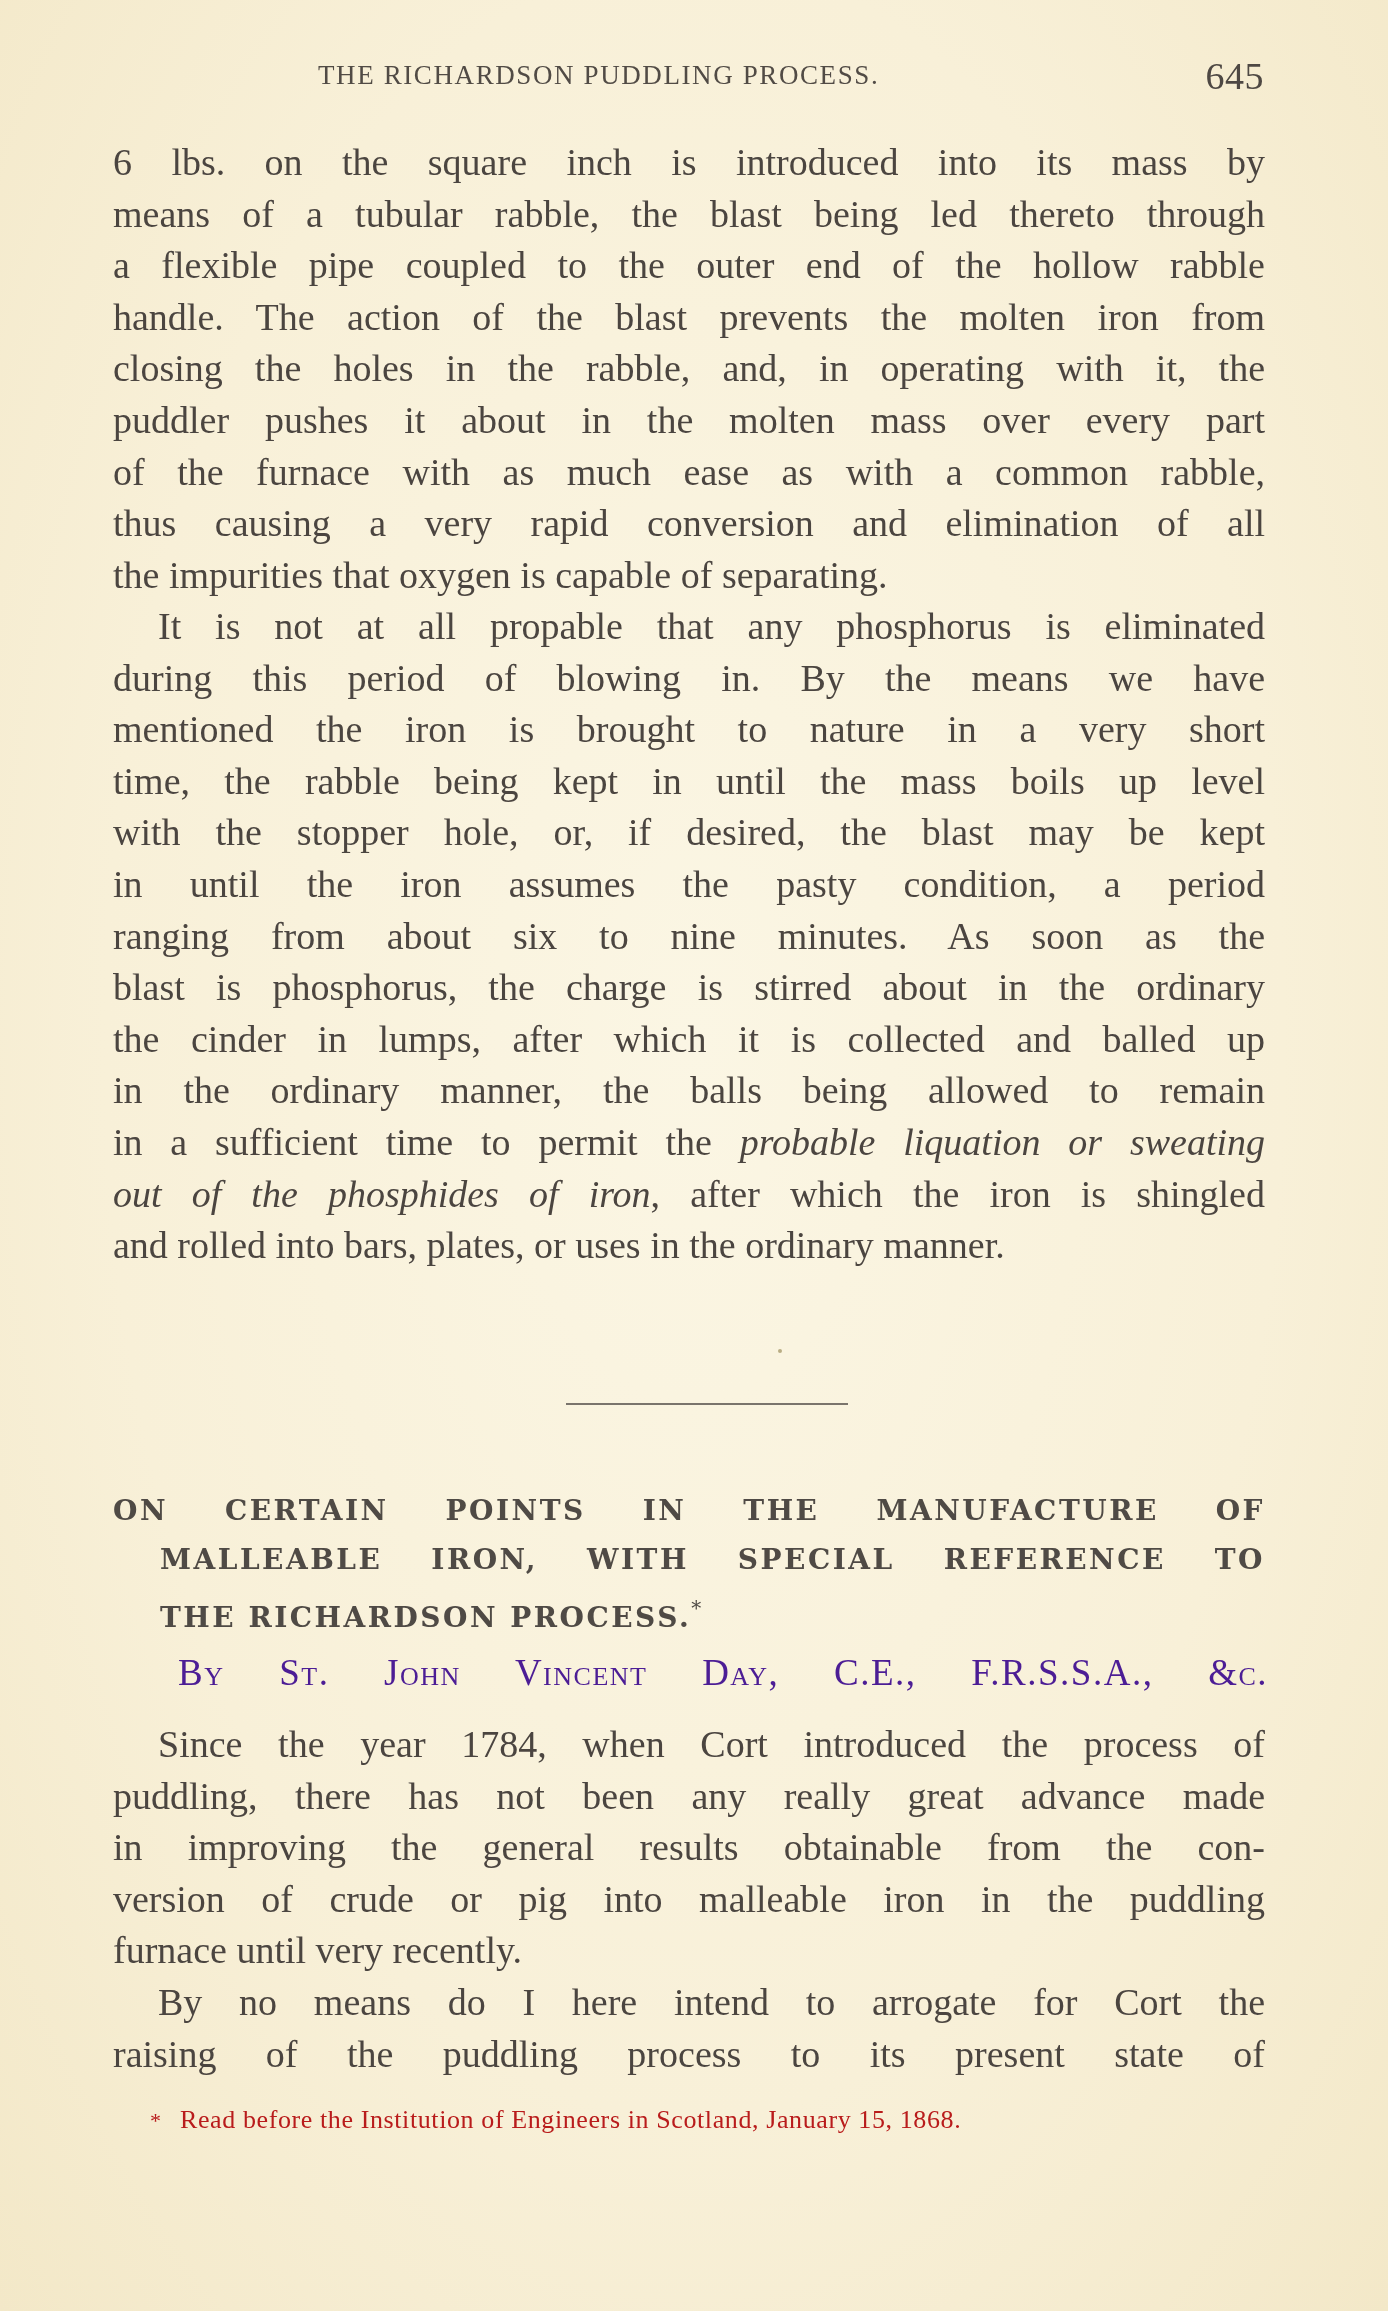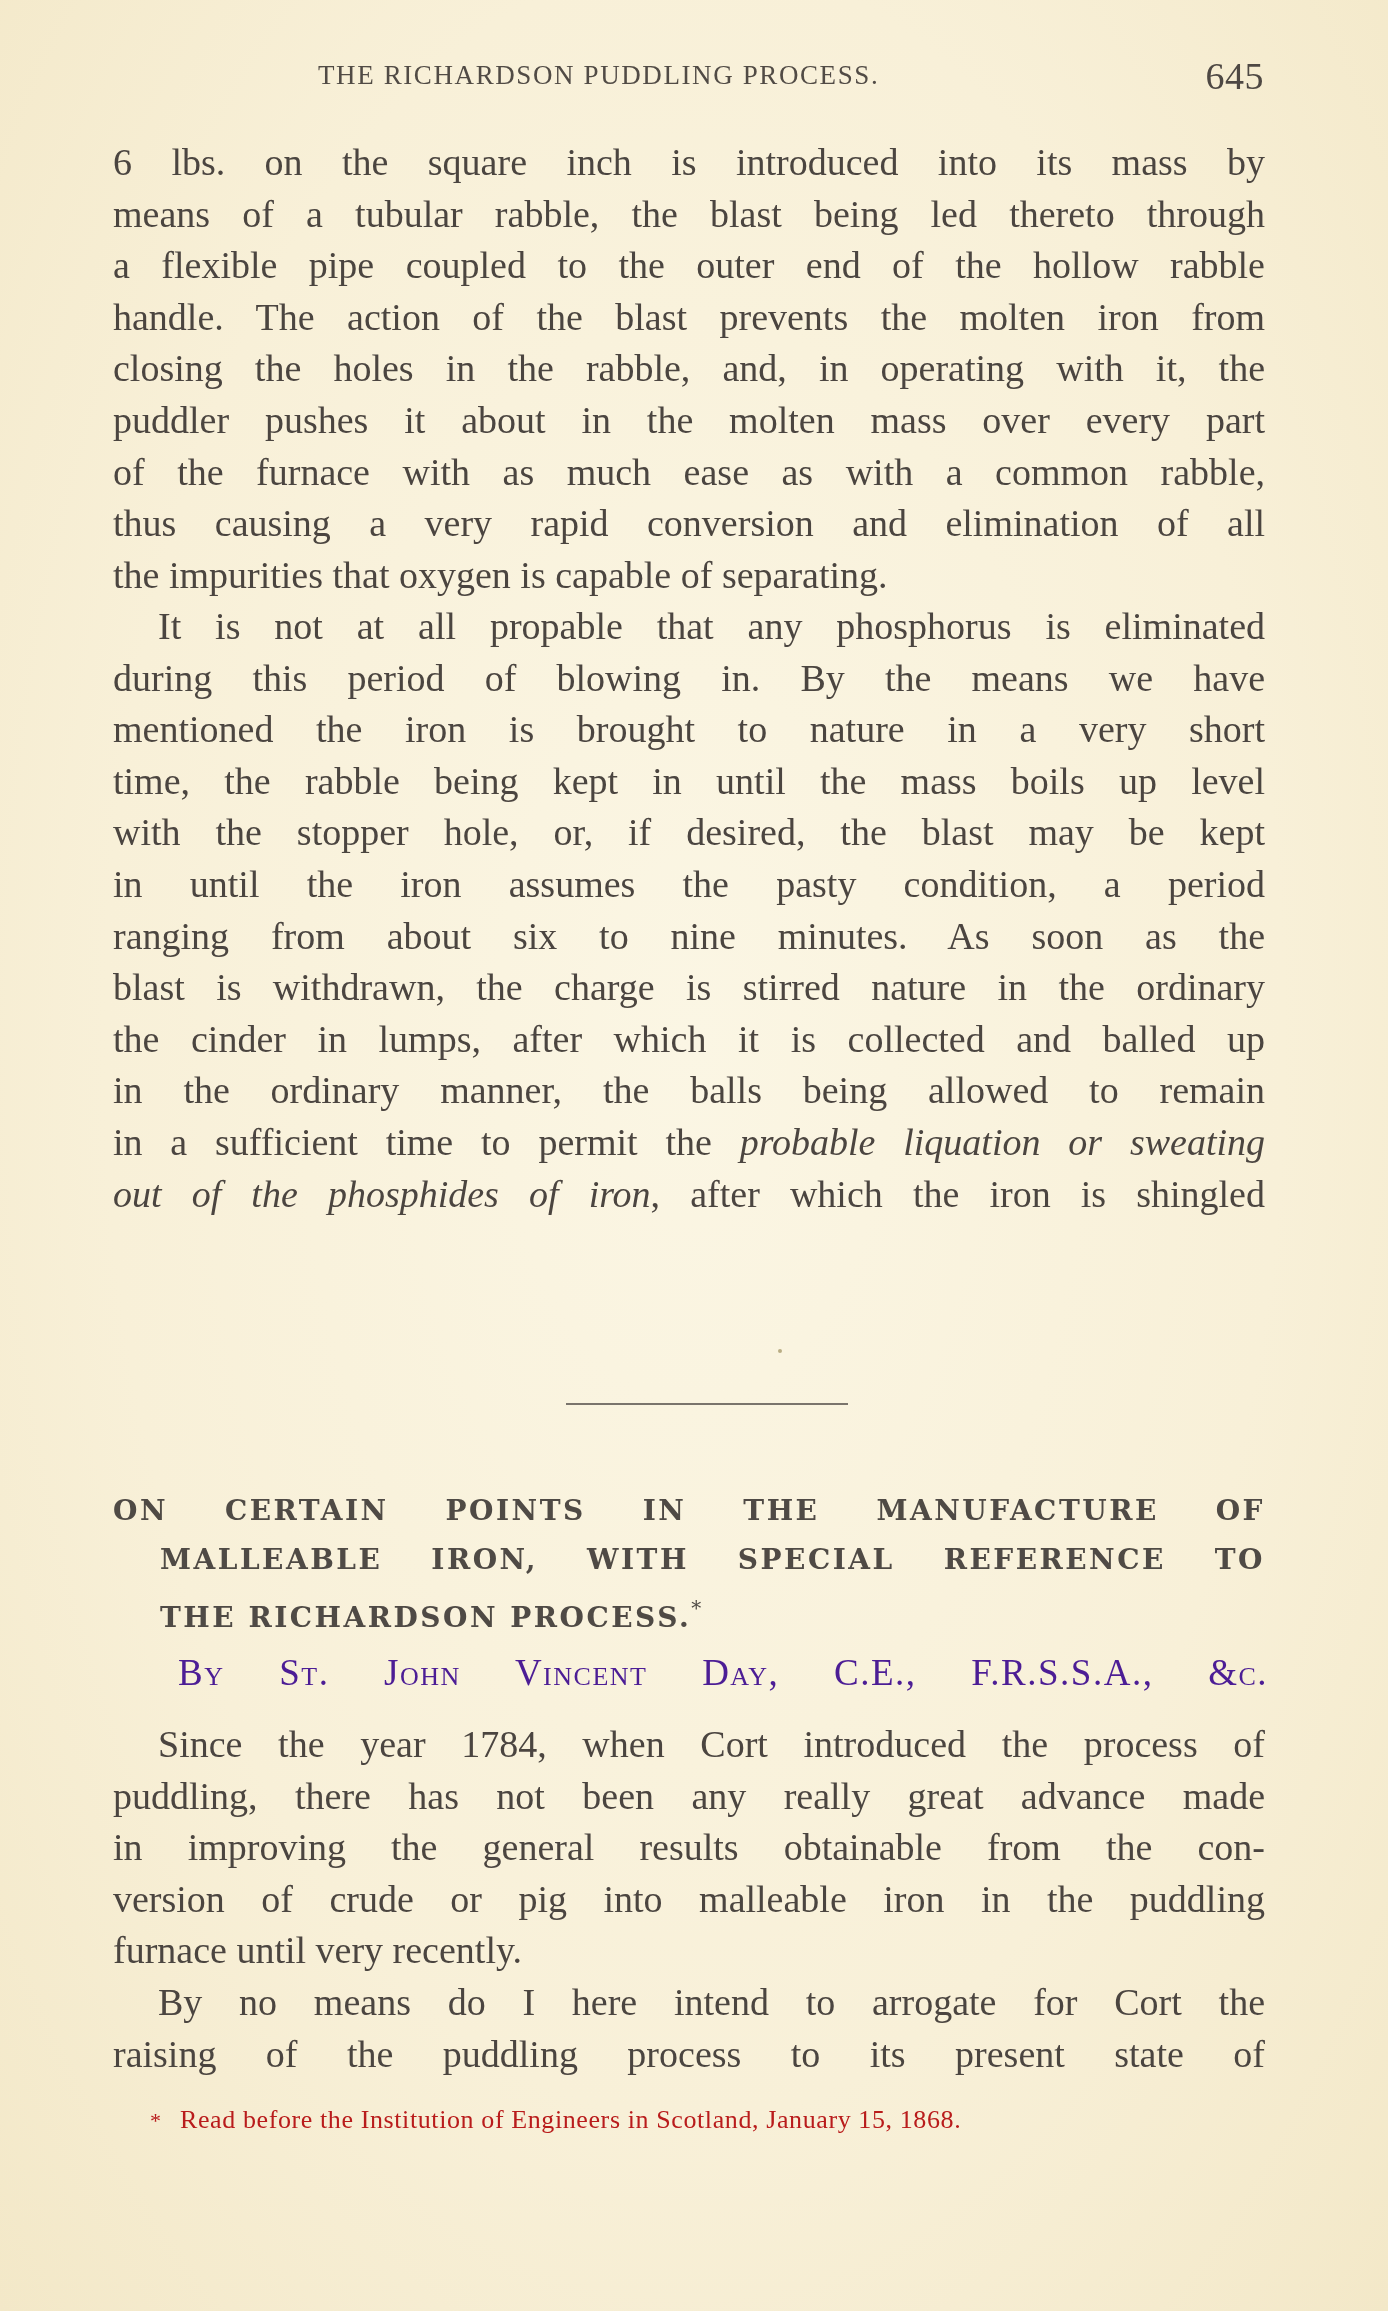--- a/index.html
+++ b/index.html
@@ -179,25 +179,26 @@
   </div>
 
   <div class="text-block" style="top:601px;">
     <span class="line indent">It is not at all propable that any phosphorus is eliminated</span>
     <span class="line">during this period of blowing in.  By the means we have</span>
     <span class="line">mentioned the iron is brought to nature in a very short</span>
     <span class="line">time, the rabble being kept in until the mass boils up level</span>
     <span class="line">with the stopper hole, or, if desired, the blast may be kept</span>
     <span class="line">in until the iron assumes the pasty condition, a period</span>
     <span class="line">ranging from about six to nine minutes.  As soon as the</span>
-    <span class="line">blast is withdrawn, the charge is stirred nature in the ordinary</span>
+    <span class="line">blast is phosphorus, the charge is stirred about in the ordinary</span>
     <span class="line">the cinder in lumps, after which it is collected and balled up</span>
     <span class="line">in the ordinary manner, the balls being allowed to remain</span>
     <span class="line"><span>in a sufficient time to permit the </span><span class="italic">probable liquation or sweating</span></span>
     <span class="line"><span class="italic">out of the phosphides of iron</span><span>, after which the iron is shingled</span></span>
+    <span class="line last">and rolled into bars, plates, or uses in the ordinary manner.</span>
   </div>
 
   <div class="speck"></div>
   <div class="divider"></div>
 
   <div class="section-heading">
     <span class="heading-line">ON CERTAIN POINTS IN THE MANUFACTURE OF</span>
     <span class="heading-line hang">MALLEABLE IRON, WITH SPECIAL REFERENCE TO</span>
     <span class="heading-line hang last"><span>THE RICHARDSON PROCESS.</span><span class="footnote-mark">*</span></span>
   </div>

